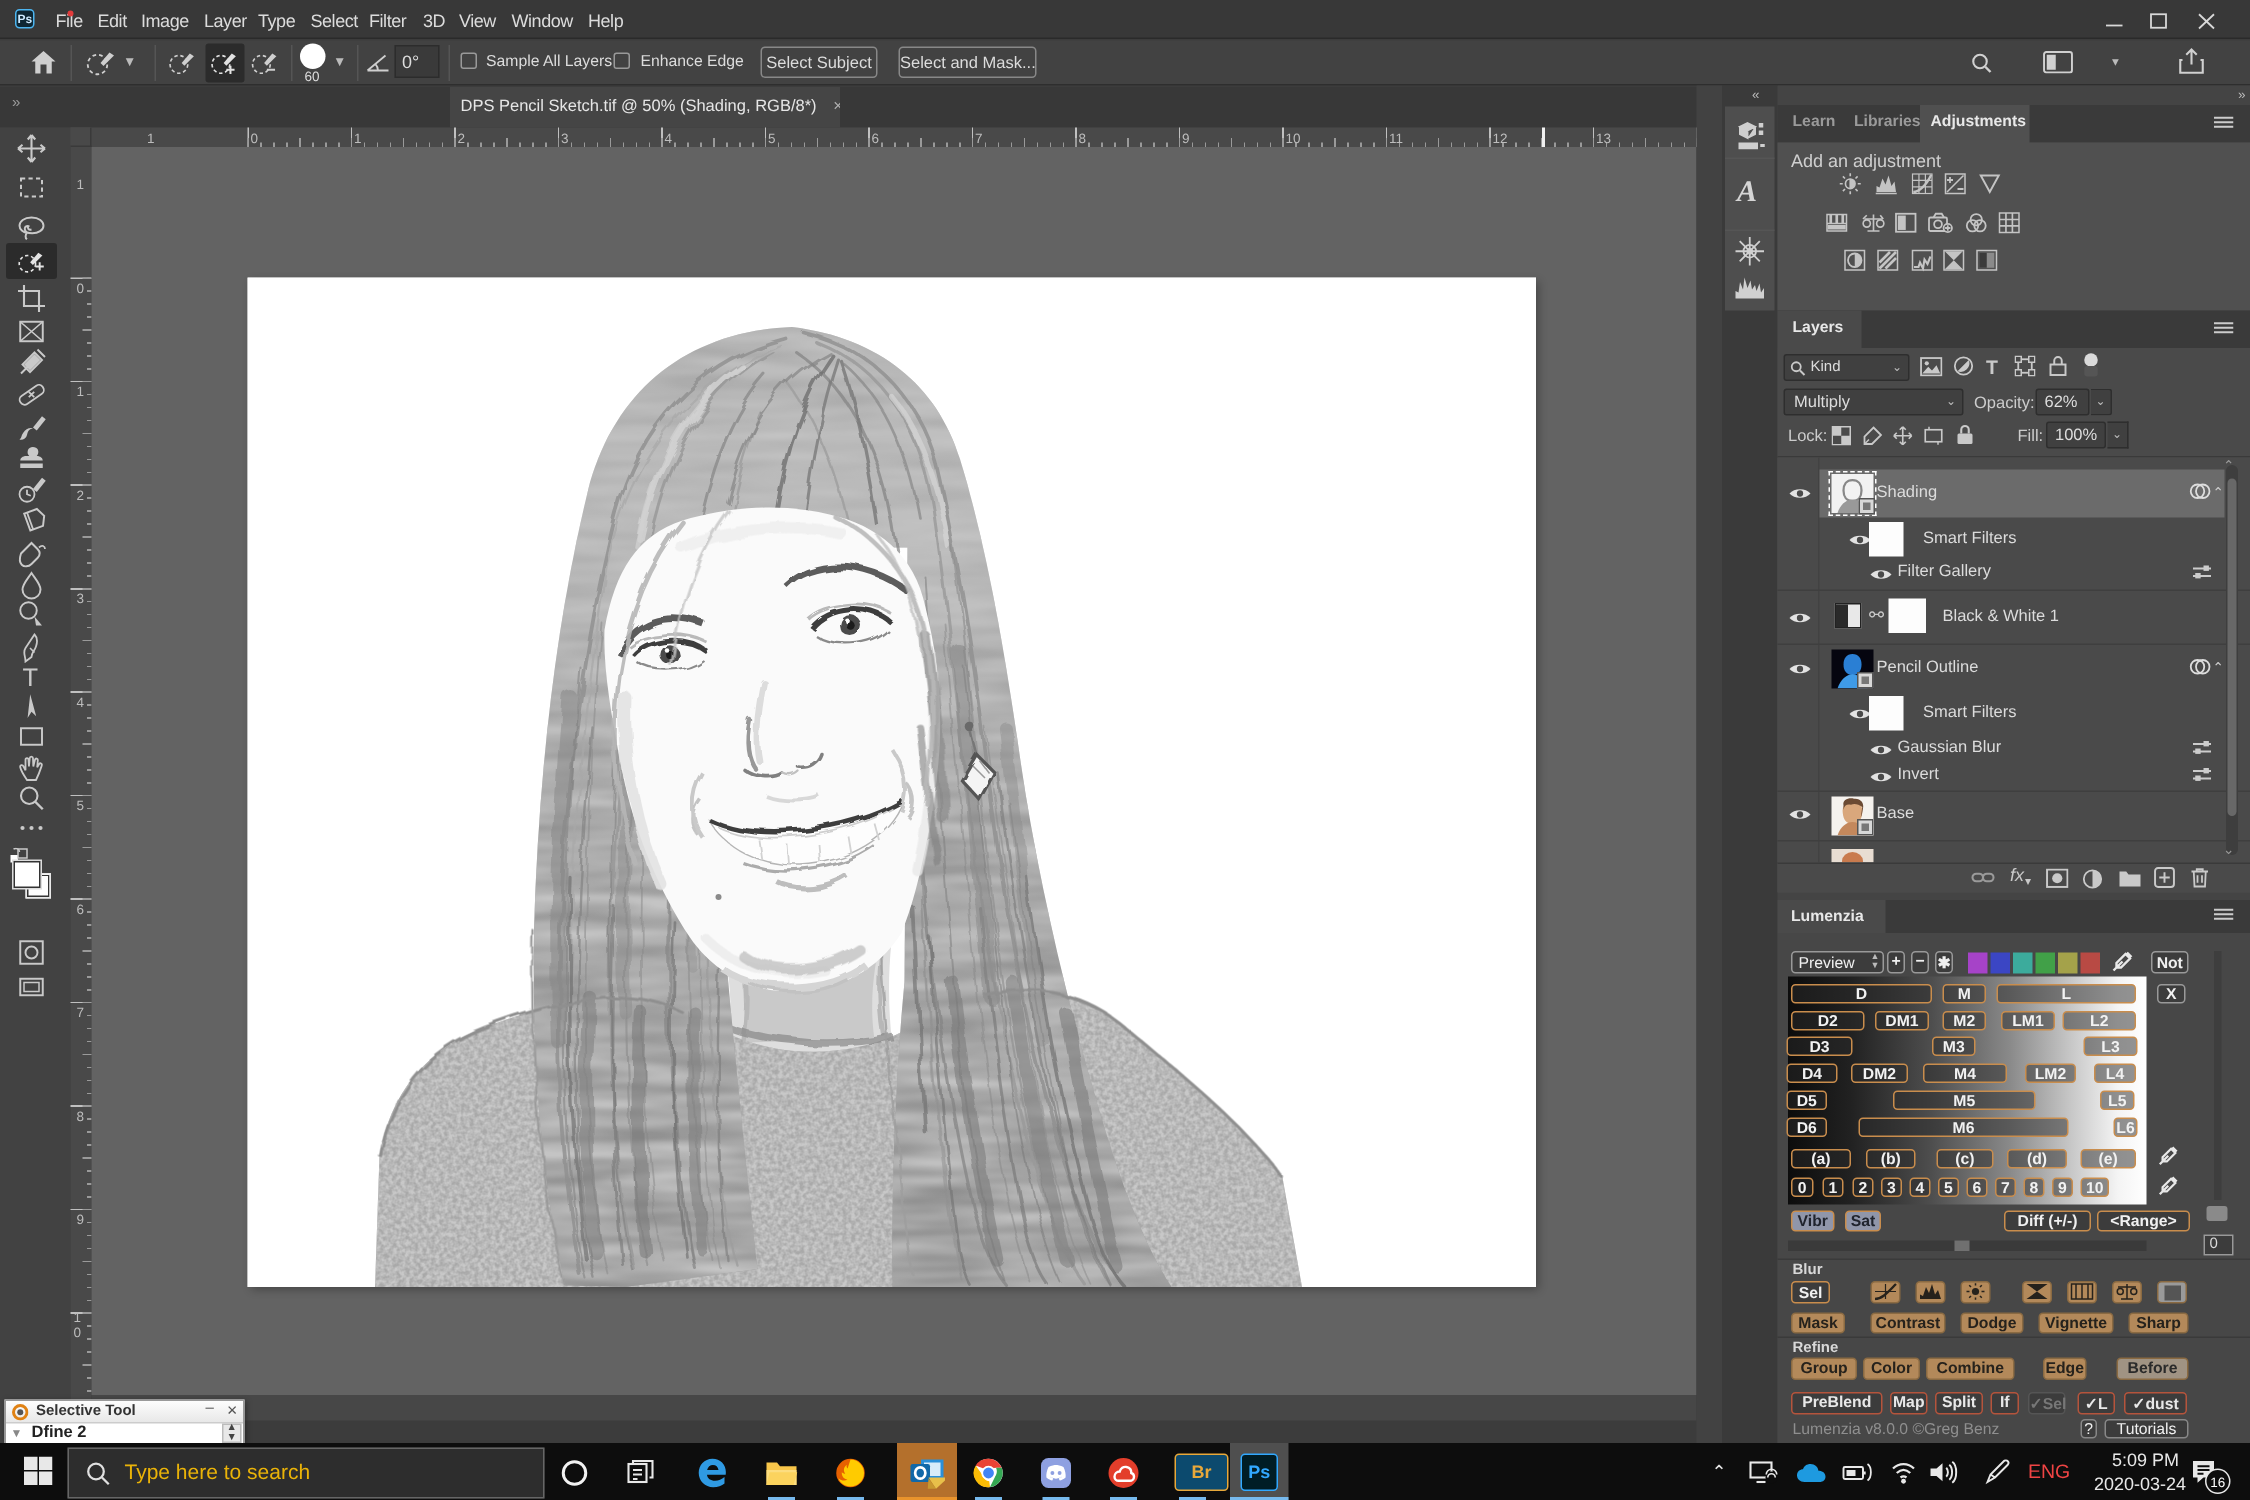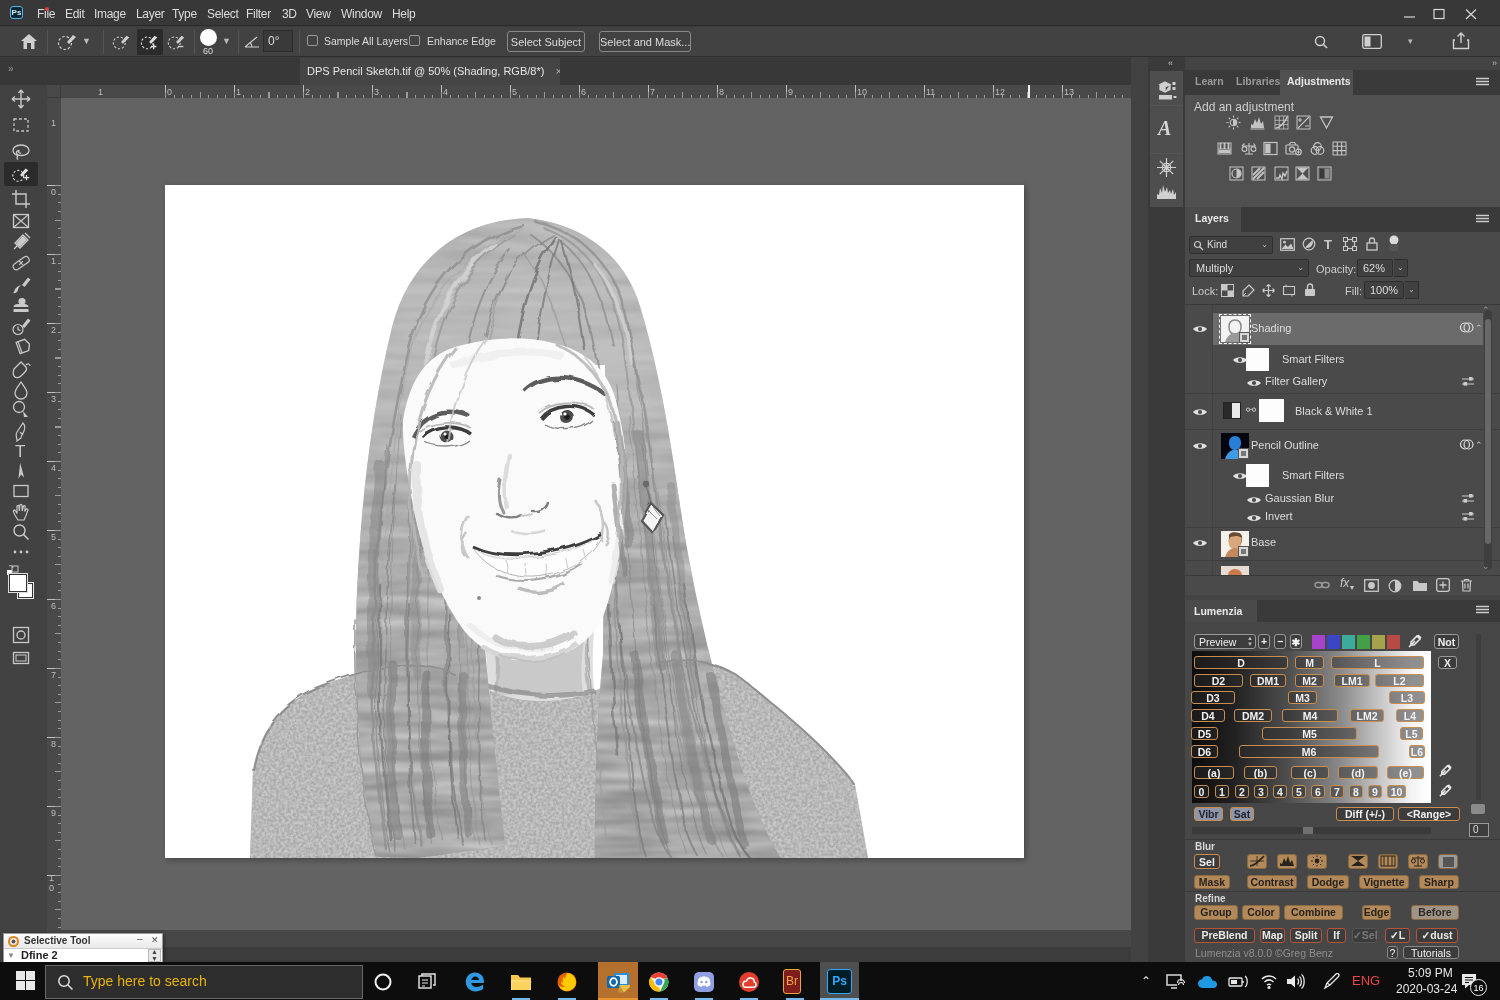--- a/index.html
+++ b/index.html
@@ -1127,21 +1127,21 @@
         <path d="M6 7 C8 5.8 10 5.6 11 5.6 C12 5.6 14 5.8 16 7 C17.2 9.5 17.6 12 17.4 14 C16 15.2 14.5 15.8 13.5 16 L12.8 14.6 C14 14.2 14.8 13.8 15.2 13.4 C13.5 14.4 11.8 14.8 11 14.8 C10.2 14.8 8.5 14.4 6.8 13.4 C7.2 13.8 8 14.2 9.2 14.6 L8.5 16 C7.5 15.8 6 15.2 4.6 14 C4.4 12 4.8 9.5 6 7 Z" fill="#fff"></path>
         <circle cx="8.6" cy="11" r="1.3" fill="#8ea0e1"></circle>
         <circle cx="13.4" cy="11" r="1.3" fill="#8ea0e1"></circle>
       </svg>
 
     <svg class="abs" style="left:738px;top:9px" width="22" height="22" viewBox="0 0 22 22">
         <circle cx="11" cy="11" r="10" fill="#e33e2b"></circle>
         <path d="M5 13.5 C5 11.5 6.5 10 8.5 10 C9 8 11 6.5 13 7 C15 7.4 16.3 9 16.2 11 C17.3 11.3 18 12.3 18 13.5 C18 15 16.8 16.2 15.2 16.2 L7.8 16.2 C6.2 16.2 5 15 5 13.5 Z" fill="none" stroke="#fff" stroke-width="1.6"></path>
       </svg>
 
-    <div style="position:absolute;left:783px;top:7px;width:18px;height:25px;background:#7f1d1d;border:1.5px solid #e8a83a;border-radius:3px;color:#e8a83a;font-size:12px;font-weight:normal;text-align:center;line-height:23px">Br</div>
+    <div style="position:absolute;left:783px;top:7px;width:36px;height:25px;background:#0c4a6e;border:1.5px solid #e8a83a;border-radius:3px;color:#e8a83a;font-size:12px;font-weight:bold;text-align:center;line-height:23px">Br</div>
 
     <div style="position:absolute;left:820px;top:0;width:39px;height:38px;background:#4f4f4f"></div>
     <div style="position:absolute;left:827px;top:7px;width:25px;height:25px;background:#001d26;border:1.5px solid #31a8ff;border-radius:3px;color:#31a8ff;font-size:12px;font-weight:bold;text-align:center;line-height:23px">Ps</div>
 
     <div style="position:absolute;left:512px;top:36px;width:18px;height:2px;background:#76b9ed"></div>
     <div style="position:absolute;left:558px;top:36px;width:18px;height:2px;background:#76b9ed"></div>
     <div style="position:absolute;left:598px;top:36px;width:40px;height:2px;background:#e8932c"></div>
     <div style="position:absolute;left:650px;top:36px;width:18px;height:2px;background:#76b9ed"></div>
     <div style="position:absolute;left:695px;top:36px;width:18px;height:2px;background:#76b9ed"></div>
     <div style="position:absolute;left:740px;top:36px;width:18px;height:2px;background:#76b9ed"></div>

